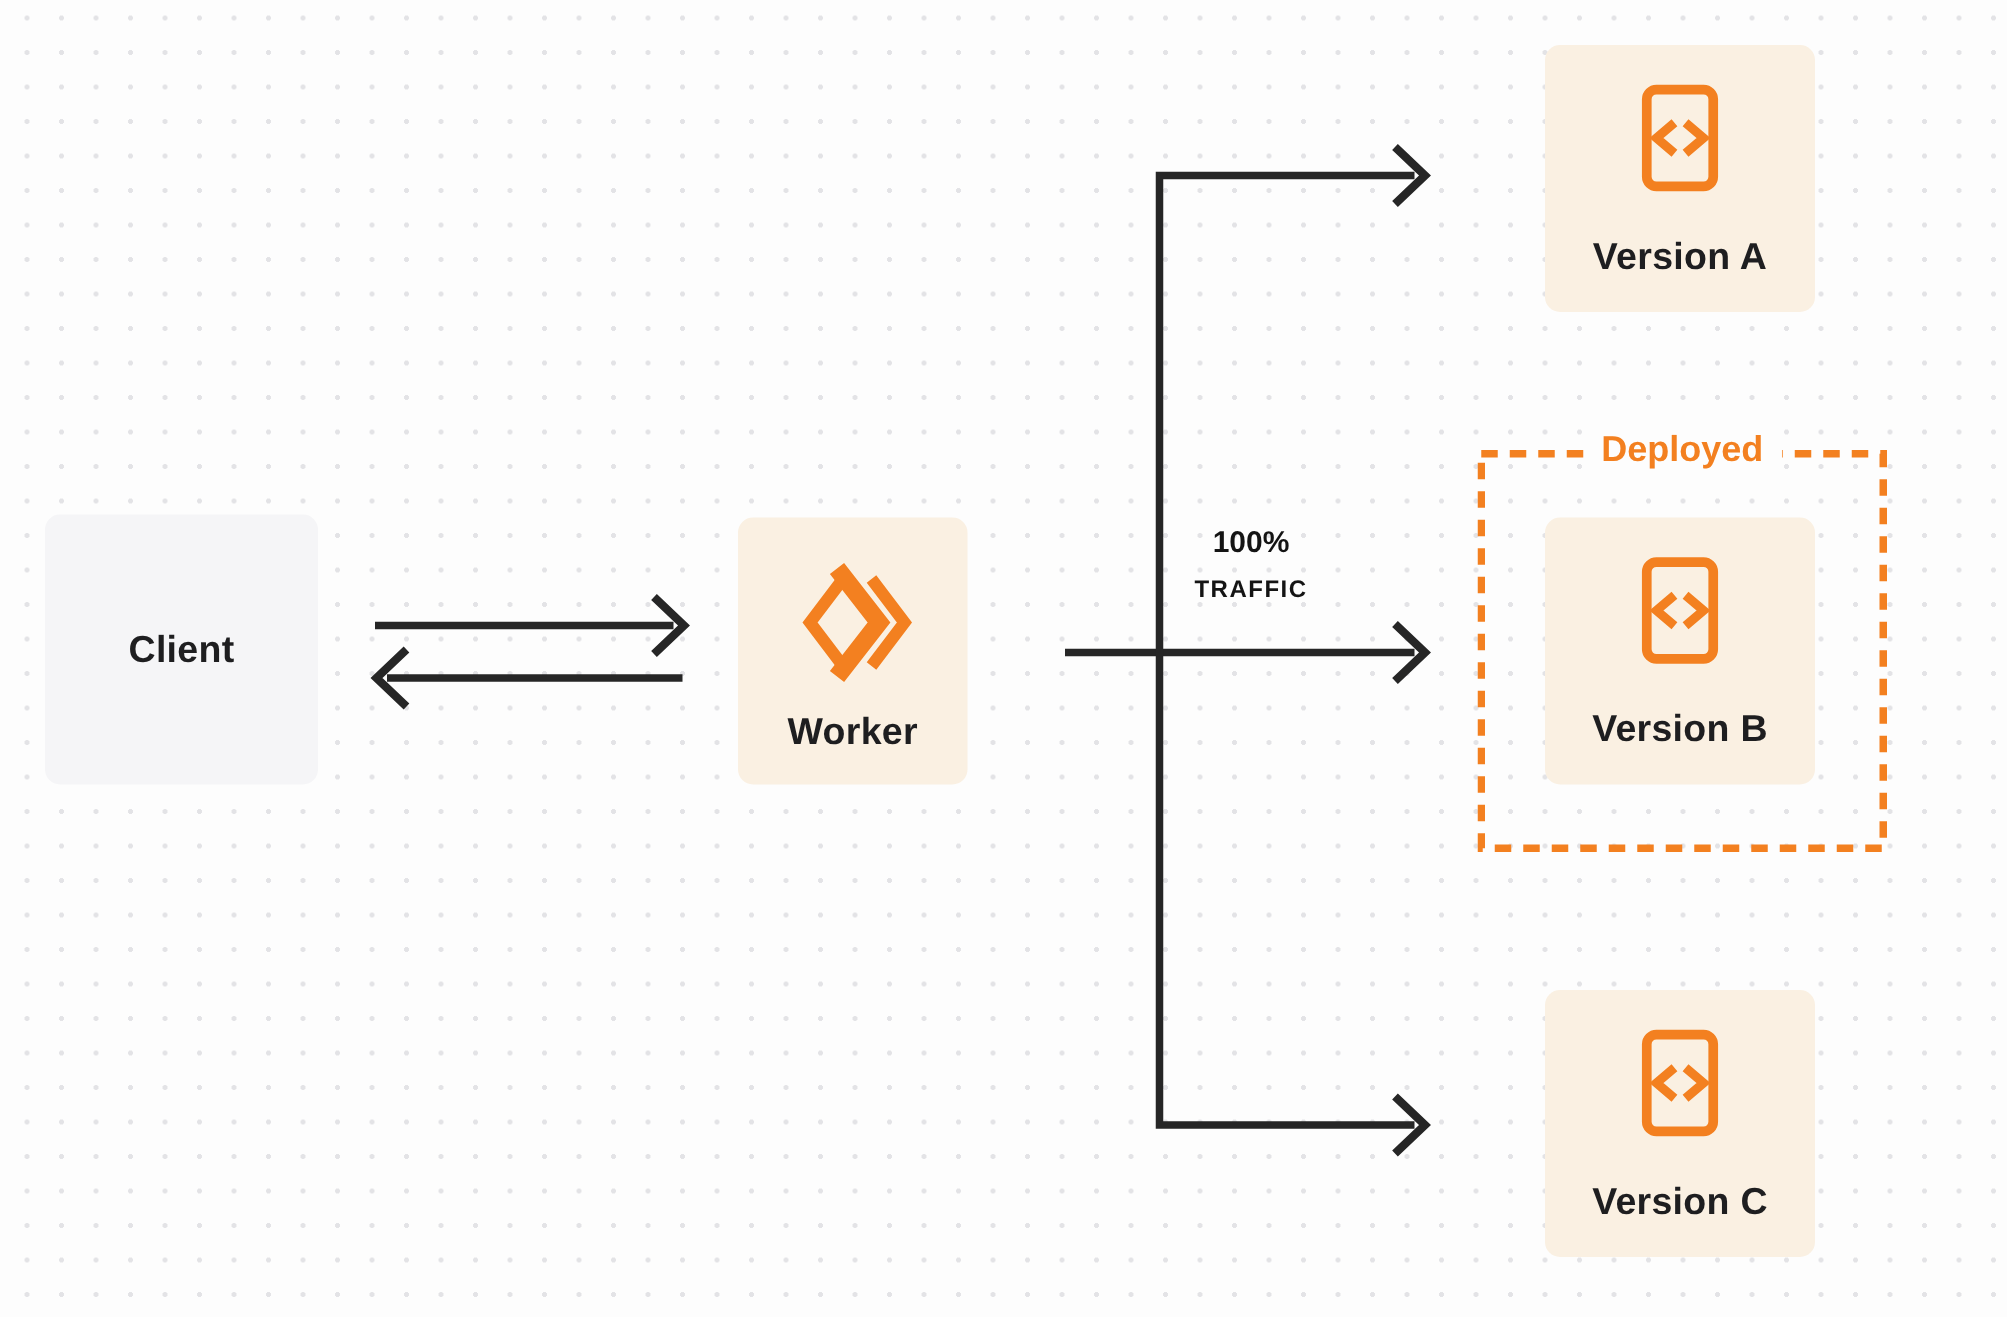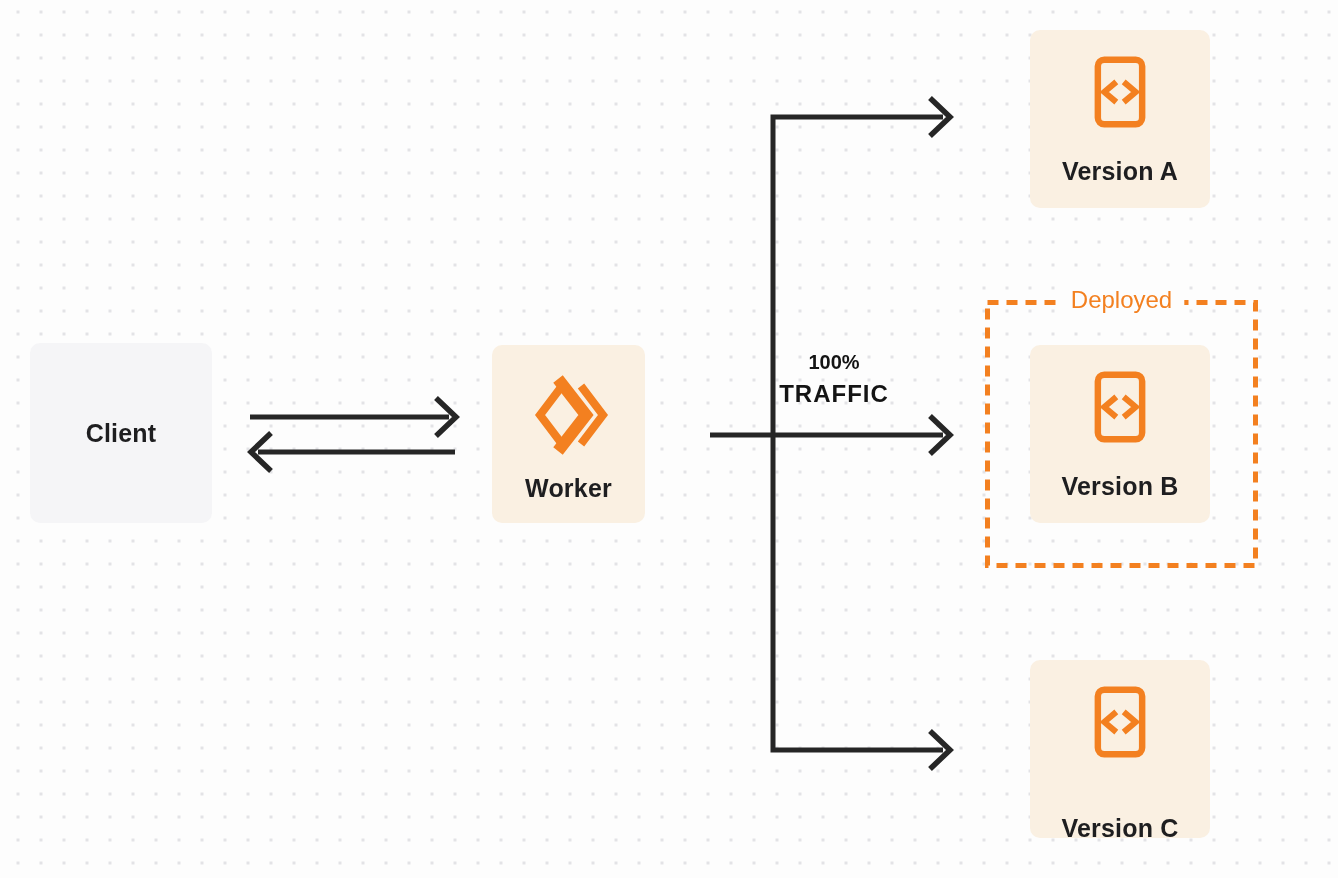--- a/index.html
+++ b/index.html
@@ -58,57 +58,57 @@
   .version-node {
     width: 180px;
     height: 178px;
     background: #faf0e2;
     padding-top: 26px;
     box-sizing: border-box;
   }
   .version-node .node-label { margin-top: 29px; }
   .version-a { left: 1030px; top: 30px; }
   .version-b { left: 1030px; top: 345px; }
-  .version-c { left: 1030px; top: 660px; gap: 27px; }
+  .version-c { left: 1030px; top: 660px; }
   .deployed-region {
     position: absolute;
     left: 985px;
     top: 300px;
     width: 273px;
     height: 268px;
   }
   .deployed-label {
     position: absolute;
     top: -14px;
     left: 50%;
     transform: translateX(-50%);
     background: #fdfdfd;
     padding: 0 12px;
-    font-weight: normal;
+    font-weight: bold;
     font-size: 24px;
     color: #f38020;
     white-space: nowrap;
     line-height: 28px;
   }
   .traffic-label {
     position: absolute;
     left: 764px;
     top: 350px;
     width: 140px;
     text-align: center;
     color: #141414;
     font-weight: bold;
   }
   .traffic-line1 {
     font-size: 20px;
     line-height: 24px;
     display: block;
   }
   .traffic-line2 {
-    font-size: 24px;
+    font-size: 16px;
     line-height: 24px;
     letter-spacing: 1px;
     display: block;
     margin-top: 8px;
   }
   .icon-svg { display: block; }
 </style>
 </head>
 <body>
 

